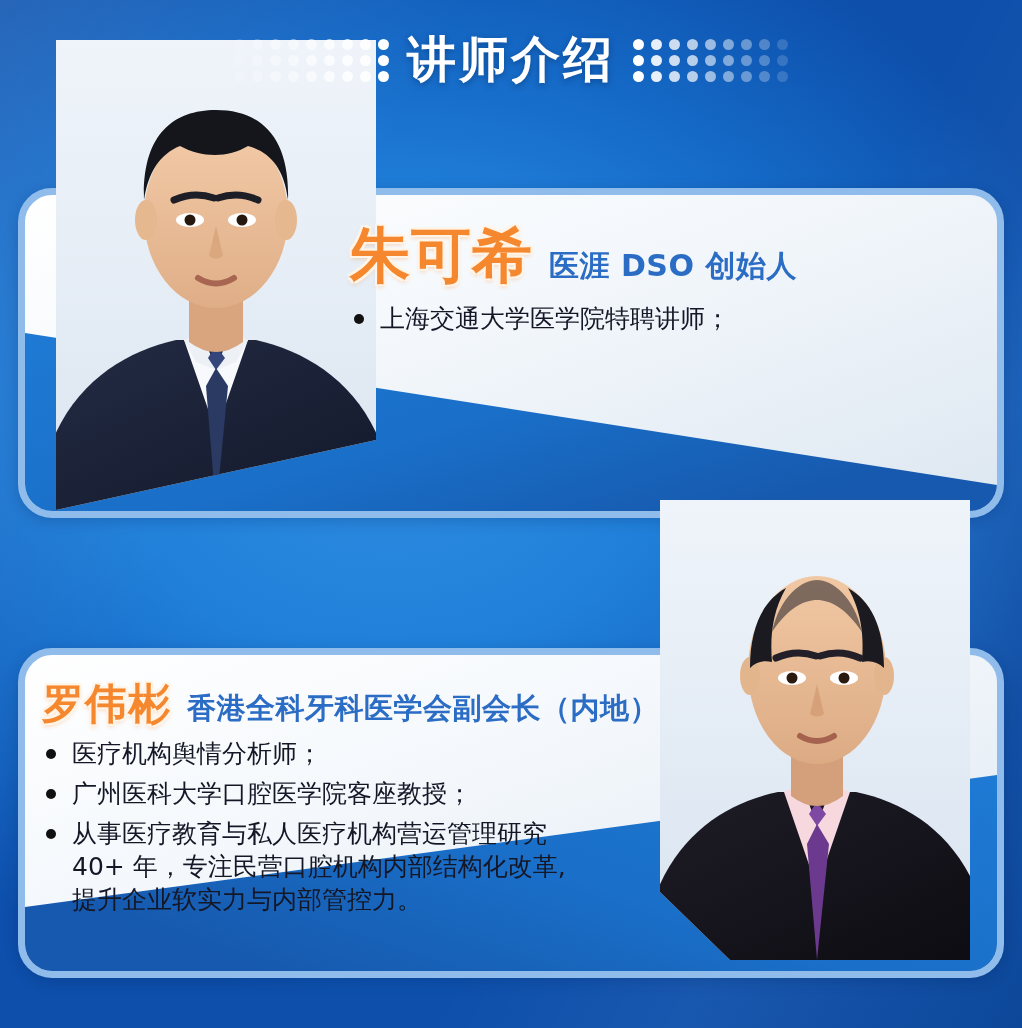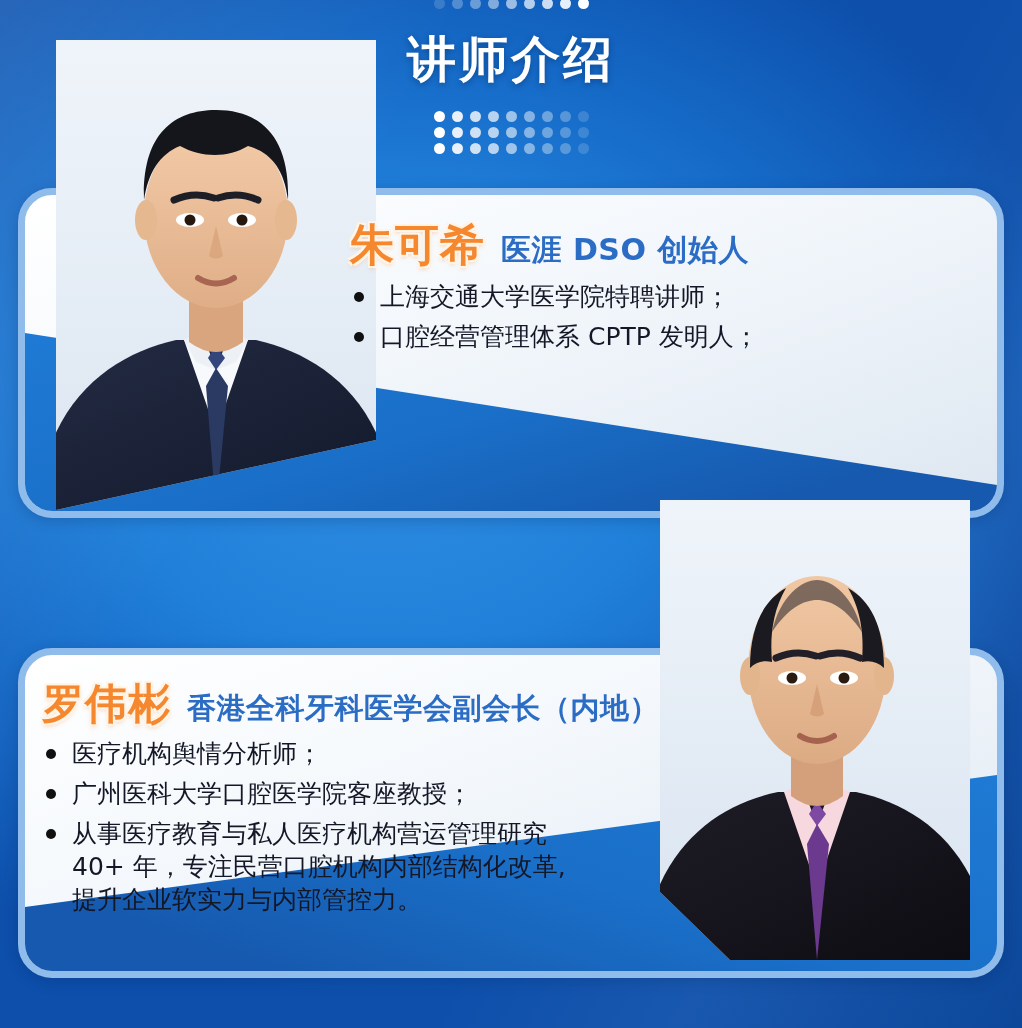--- a/index.html
+++ b/index.html
@@ -15,21 +15,21 @@
   .bg-sheen{
     position:absolute; inset:0;
     background:linear-gradient(118deg, rgba(255,255,255,.10) 0%, rgba(255,255,255,0) 30%,
       rgba(255,255,255,0) 62%, rgba(255,255,255,.05) 78%, rgba(0,0,0,.10) 100%);
     pointer-events:none;
   }
 
   
   .header{
     position:absolute; top:0; left:0; width:1022px; height:120px;
-    display:flex; align-items:center; justify-content:center; gap:18px; z-index:6;flex-direction:column;
+    display:flex; align-items:center; justify-content:center; gap:18px; z-index:6;
   }
   .dots{ display:flex; flex-direction:column; gap:5px; }
   .dots-row{ display:flex; gap:7px; }
   .dot{ width:11px; height:11px; border-radius:50%; background:#fff; }
   .title{
     font-size:49px; font-weight:bold; color:#ffffff; letter-spacing:3px;
     text-shadow:0 2px 6px rgba(0,40,90,.45); white-space:nowrap;
     font-family:"DejaVu Sans","Liberation Sans",sans-serif;
   }
 
@@ -56,21 +56,21 @@
   #photo-2{ left:660px; top:500px; width:310px; height:460px; }
   .photo svg{ width:100%; height:100%; display:block; }
 
   
   .card-body{ position:absolute; z-index:5; }
   #body-1{ left:350px; top:216px; width:650px; }
   #body-2{ left:42px;  top:676px; width:700px; }
 
   .name-row{ display:flex; align-items:baseline; gap:16px; white-space:nowrap; }
   .sp-name{
-    font-size:44px; font-weight:bold; color:#F5872E;
+    font-size:60px; font-weight:bold; color:#F5872E;
     font-family:"DejaVu Sans","Liberation Sans",sans-serif;
     letter-spacing:1px;
     text-shadow:
       -2px -2px 0 #FFF4E6, 2px -2px 0 #FFF4E6,
       -2px  2px 0 #FFF4E6, 2px  2px 0 #FFF4E6,
        0px  3px 4px rgba(245,135,46,.35);
   }
   .sp-title{
     font-size:30px; font-weight:bold; color:#2B6CC4;
     font-family:"DejaVu Sans","Liberation Sans",sans-serif;
@@ -244,21 +244,20 @@
   </svg>
 </div>
 
 <div class="card-body" id="body-1">
   <div class="name-row">
     <span class="sp-name">朱可希</span>
     <span class="sp-title">医涯 DSO 创始人</span>
   </div>
   <ul class="bullets" id="bullets-1">
       <li>上海交通大学医学院特聘讲师；</li>
-      <li>口腔经营管理体系 CPTP 发明人；</li>
     </ul>
 </div>
 
 <div class="card" id="card-2">
   <div class="wedge">
     <svg viewBox="0 0 972 316" preserveAspectRatio="none">
       <defs>
         <linearGradient id="wg2" x1="1" y1="0" x2="0" y2="0.6">
           <stop offset="0%" stop-color="#1E7AD4"></stop>
           <stop offset="55%" stop-color="#1A6FC8"></stop>

